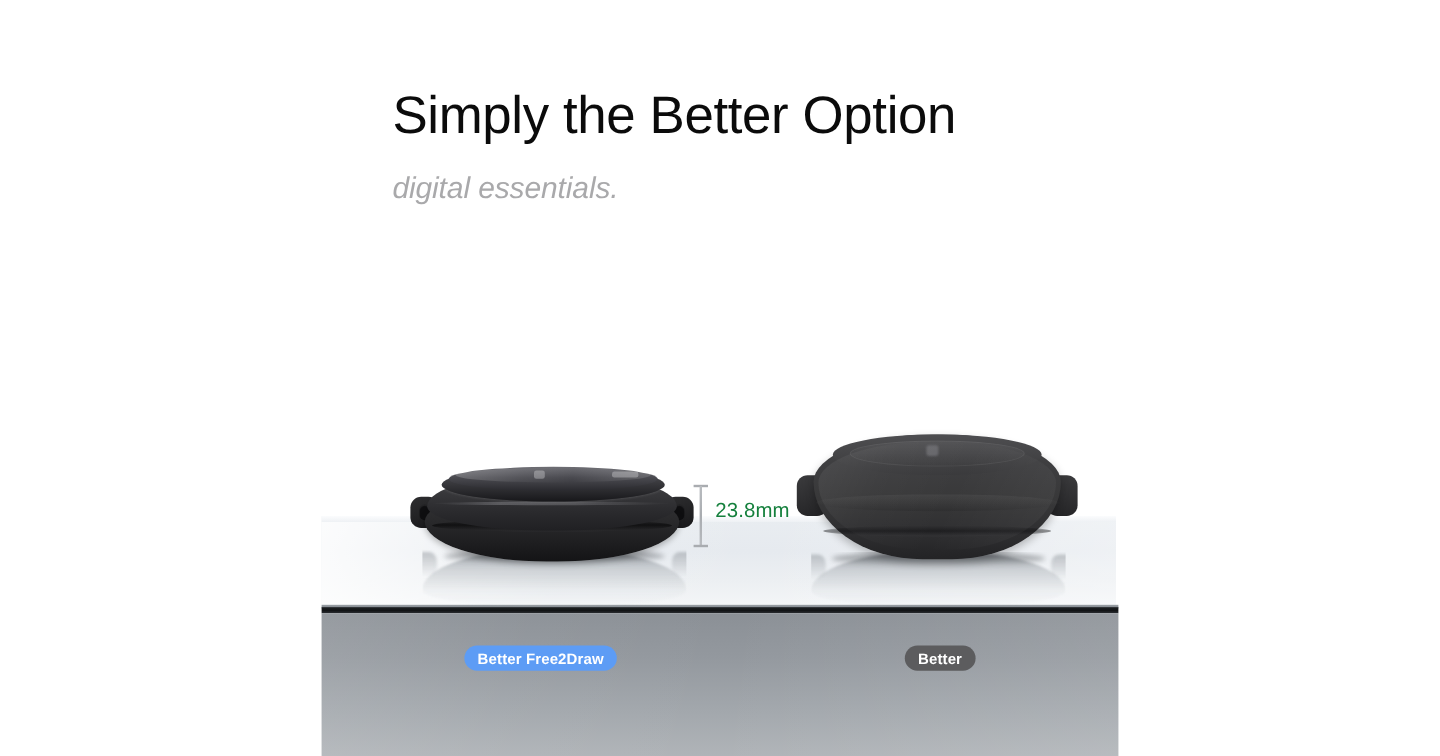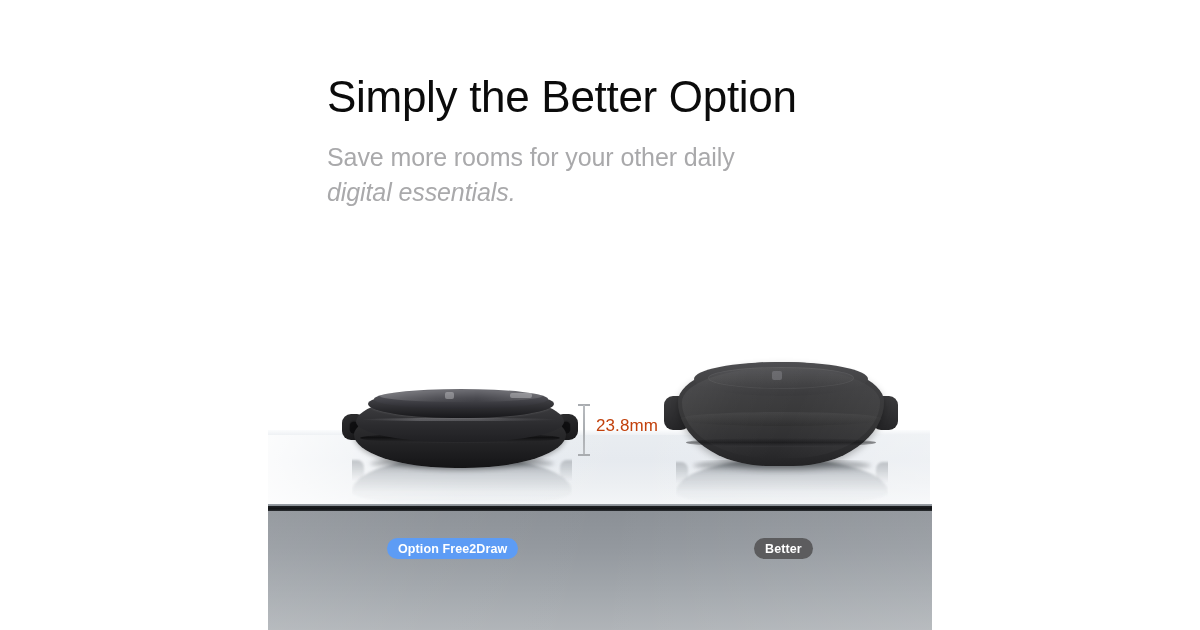--- a/index.html
+++ b/index.html
@@ -189,42 +189,41 @@
   .m-line {
     position:absolute; left:5px; top:3px; width:2px; height:50px;
     background:linear-gradient(180deg,#b9bcc0 0%,#a9acb0 50%,#b9bcc0 100%);
   }
   .m-cap { position:absolute; left:0px; width:12px; height:2px; background:#a9acb0; }
   .m-cap.top { top:2px; }
   .m-cap.bot { top:52px; }
   .m-label {
     position:absolute; left:18px; top:14px;
     font-size:17px; line-height:20px; font-weight:400;
-    color:#c2410c; white-space:nowrap; letter-spacing:0.1px;
+    color:#15803d; white-space:nowrap; letter-spacing:0.1px;
   }
 
   
   .badge {
     position:absolute; display:flex; align-items:center; justify-content:center;
     height:21px; border-radius:11px; color:#ffffff;
     font-size:12.5px; font-weight:700; letter-spacing:0.1px; white-space:nowrap;
     padding:0 11px;
   }
   .badge-baseus { left:387px; top:538px; background:#5d9cf5; }
   .badge-others { left:754px; top:538px; background:#5c5c5e; }
 </style>
 </head>
 <body>
 
 <div id="stage">
 
   <div class="headline">Simply the Better Option</div>
 
   <div class="subhead">
-    <span class="l1">Save more rooms for your other daily</span>
     <span class="l2">digital essentials.</span>
   </div>
 
   <div class="platform">
     <div class="plat-top"></div>
     <div class="plat-top-sheen"></div>
     <div class="plat-top-hi"></div>
     <div class="plat-edge-light"></div>
     <div class="plat-edge-dark"></div>
     <div class="plat-face"></div>
@@ -274,17 +273,17 @@
     <div class="dr-sheen"></div>
   </div>
 
   <div class="measure">
     <div class="m-cap top"></div>
     <div class="m-line"></div>
     <div class="m-cap bot"></div>
     <div class="m-label">23.8mm</div>
   </div>
 
-  <div class="badge badge-baseus">Option Free2Draw</div>
+  <div class="badge badge-baseus">Better Free2Draw</div>
 
   <div class="badge badge-others">Better</div>
 
 </div>
 
 </body></html>

